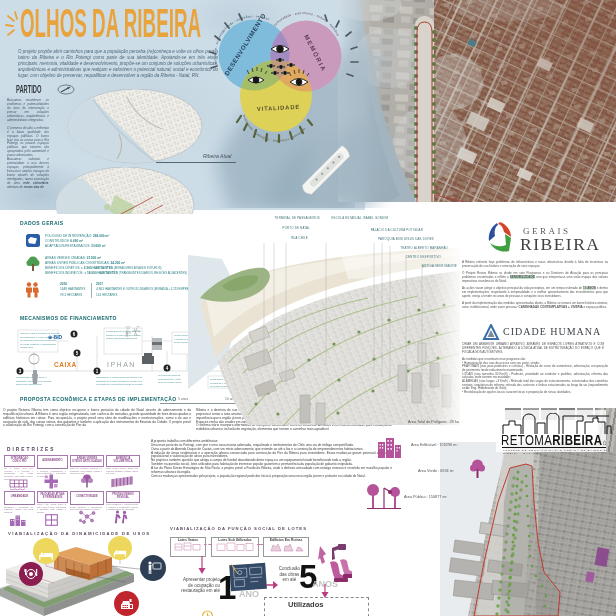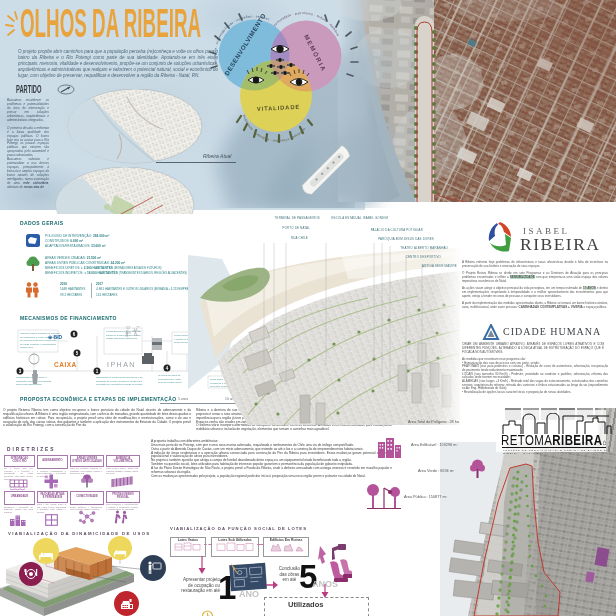--- a/index.html
+++ b/index.html
@@ -607,21 +607,21 @@
 <div class="lbl" style="left:341px;top:255px;width:100px;">CENTRO DESPORTIVO</div>
 <div class="lbl" style="left:357px;top:264px;width:100px;">ANTIGA SEDE MAUIRE</div>
 
 <div class="abs" style="left:484px;top:221px;width:32px;height:36px;">
 <svg width="32" height="36" viewBox="0 0 32 36">
 <path d="M16,1 C22,3 27,9 27,16 L20,11 C19,7 18,4 14,3 Z" fill="#d44427"></path>
 <path d="M13,2 C7,6 4,13 5,20 L11,15 C10,10 11,6 14,4 Z" fill="#2e4f9e"></path>
 <path d="M6,22 C10,29 18,32 25,30 L27,17 L21,13 L22,24 C17,26 11,26 6,22 Z" fill="#3f9e3f"></path>
 </svg>
 </div>
-<div class="abs" style="left:523px;top:226px;font-size:9px;letter-spacing:2.5px;color:#5e5e5e;font-family:'Liberation Serif',serif;">ISABEL</div>
+<div class="abs" style="left:523px;top:226px;font-size:9px;letter-spacing:2.5px;color:#5e5e5e;font-family:'Liberation Serif',serif;">GERAIS</div>
 <div class="abs" style="left:520px;top:234px;font-size:17.5px;color:#424242;letter-spacing:1.5px;font-family:'Liberation Serif',serif;">RIBEIRA</div>
 
 <div class="abs" style="left:462px;top:261px;width:146px;font-size:3px;line-height:3.75px;color:#555;text-align:justify;">A Ribeira enfrenta hoje problemas de infraestrutura e tasas urbanísticas devido à falta de incentivos na preservação de sua história e renovação de seus espaços.<br><br>O Projeto Reviva Ribeira se divide em sete Programas e ou Diretrizes de Atuação para os principais problemas encontrados e reflete a <b style="background:#b9dcc4">SENSIBILIZDADE</b> com que interpreta-se uma visão espaço dos valores imperativos econômicos de Natal.<br><br>As ações visam atingir o objetivo principal da vida perceptiva, em um tempo estimado de <b style="background:#d2e4d2">10 ANOS</b> e dentro em implementações respeitando à temporalidade e o melhor aproveitamento dos investimentos para que aporte, esteja a tender recursos de pessoas e conquiste seus investidores.<br><br>A partir da implementação das medidas apresentadas diante, a Ribeira se tornará um bairro histórico atrativo, sano, multifuncional, onde vaste pessoas: <b>CAMINHADAS CONTEMPLATIVAS + VIVERIA</b> o espaço público.</div>
 
 <div class="abs" style="left:482px;top:324px;width:18px;height:17px;">
 <svg width="18" height="17" viewBox="0 0 18 17">
         <path d="M9,1 L16,15 L2,15 Z" fill="none" stroke="#3a6ea8" stroke-width="2"></path>
         <path d="M9,6 L12.5,13 L5.5,13 Z" fill="#7a8a99"></path>
       </svg>
 </div>

